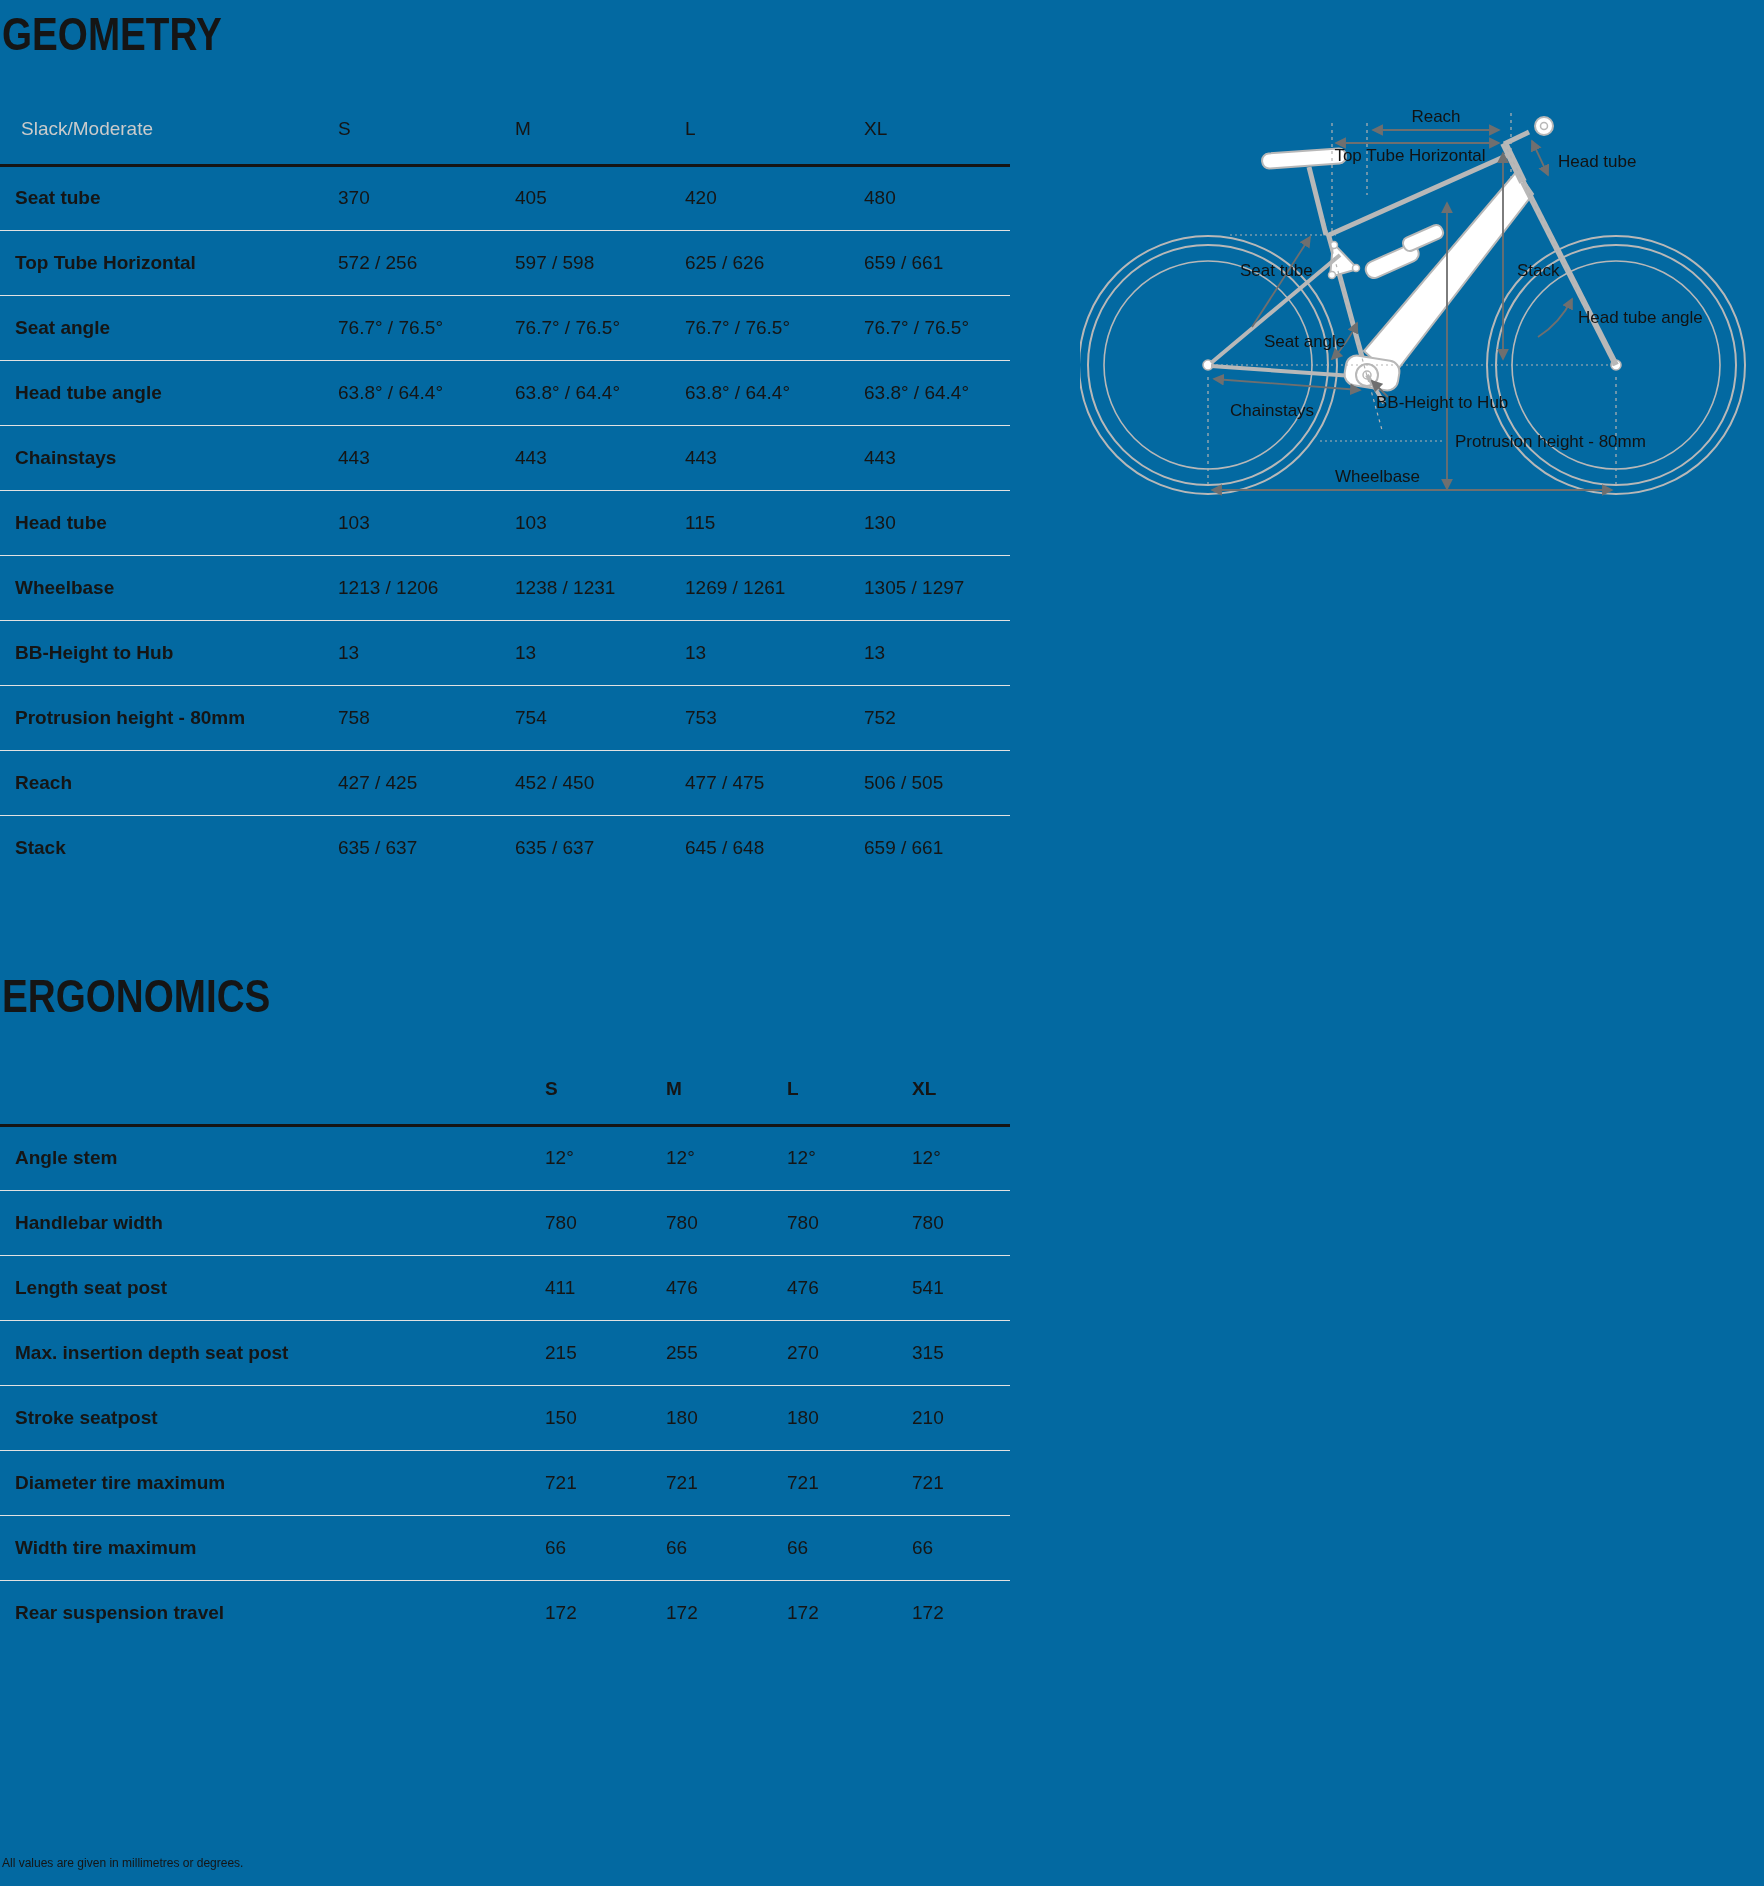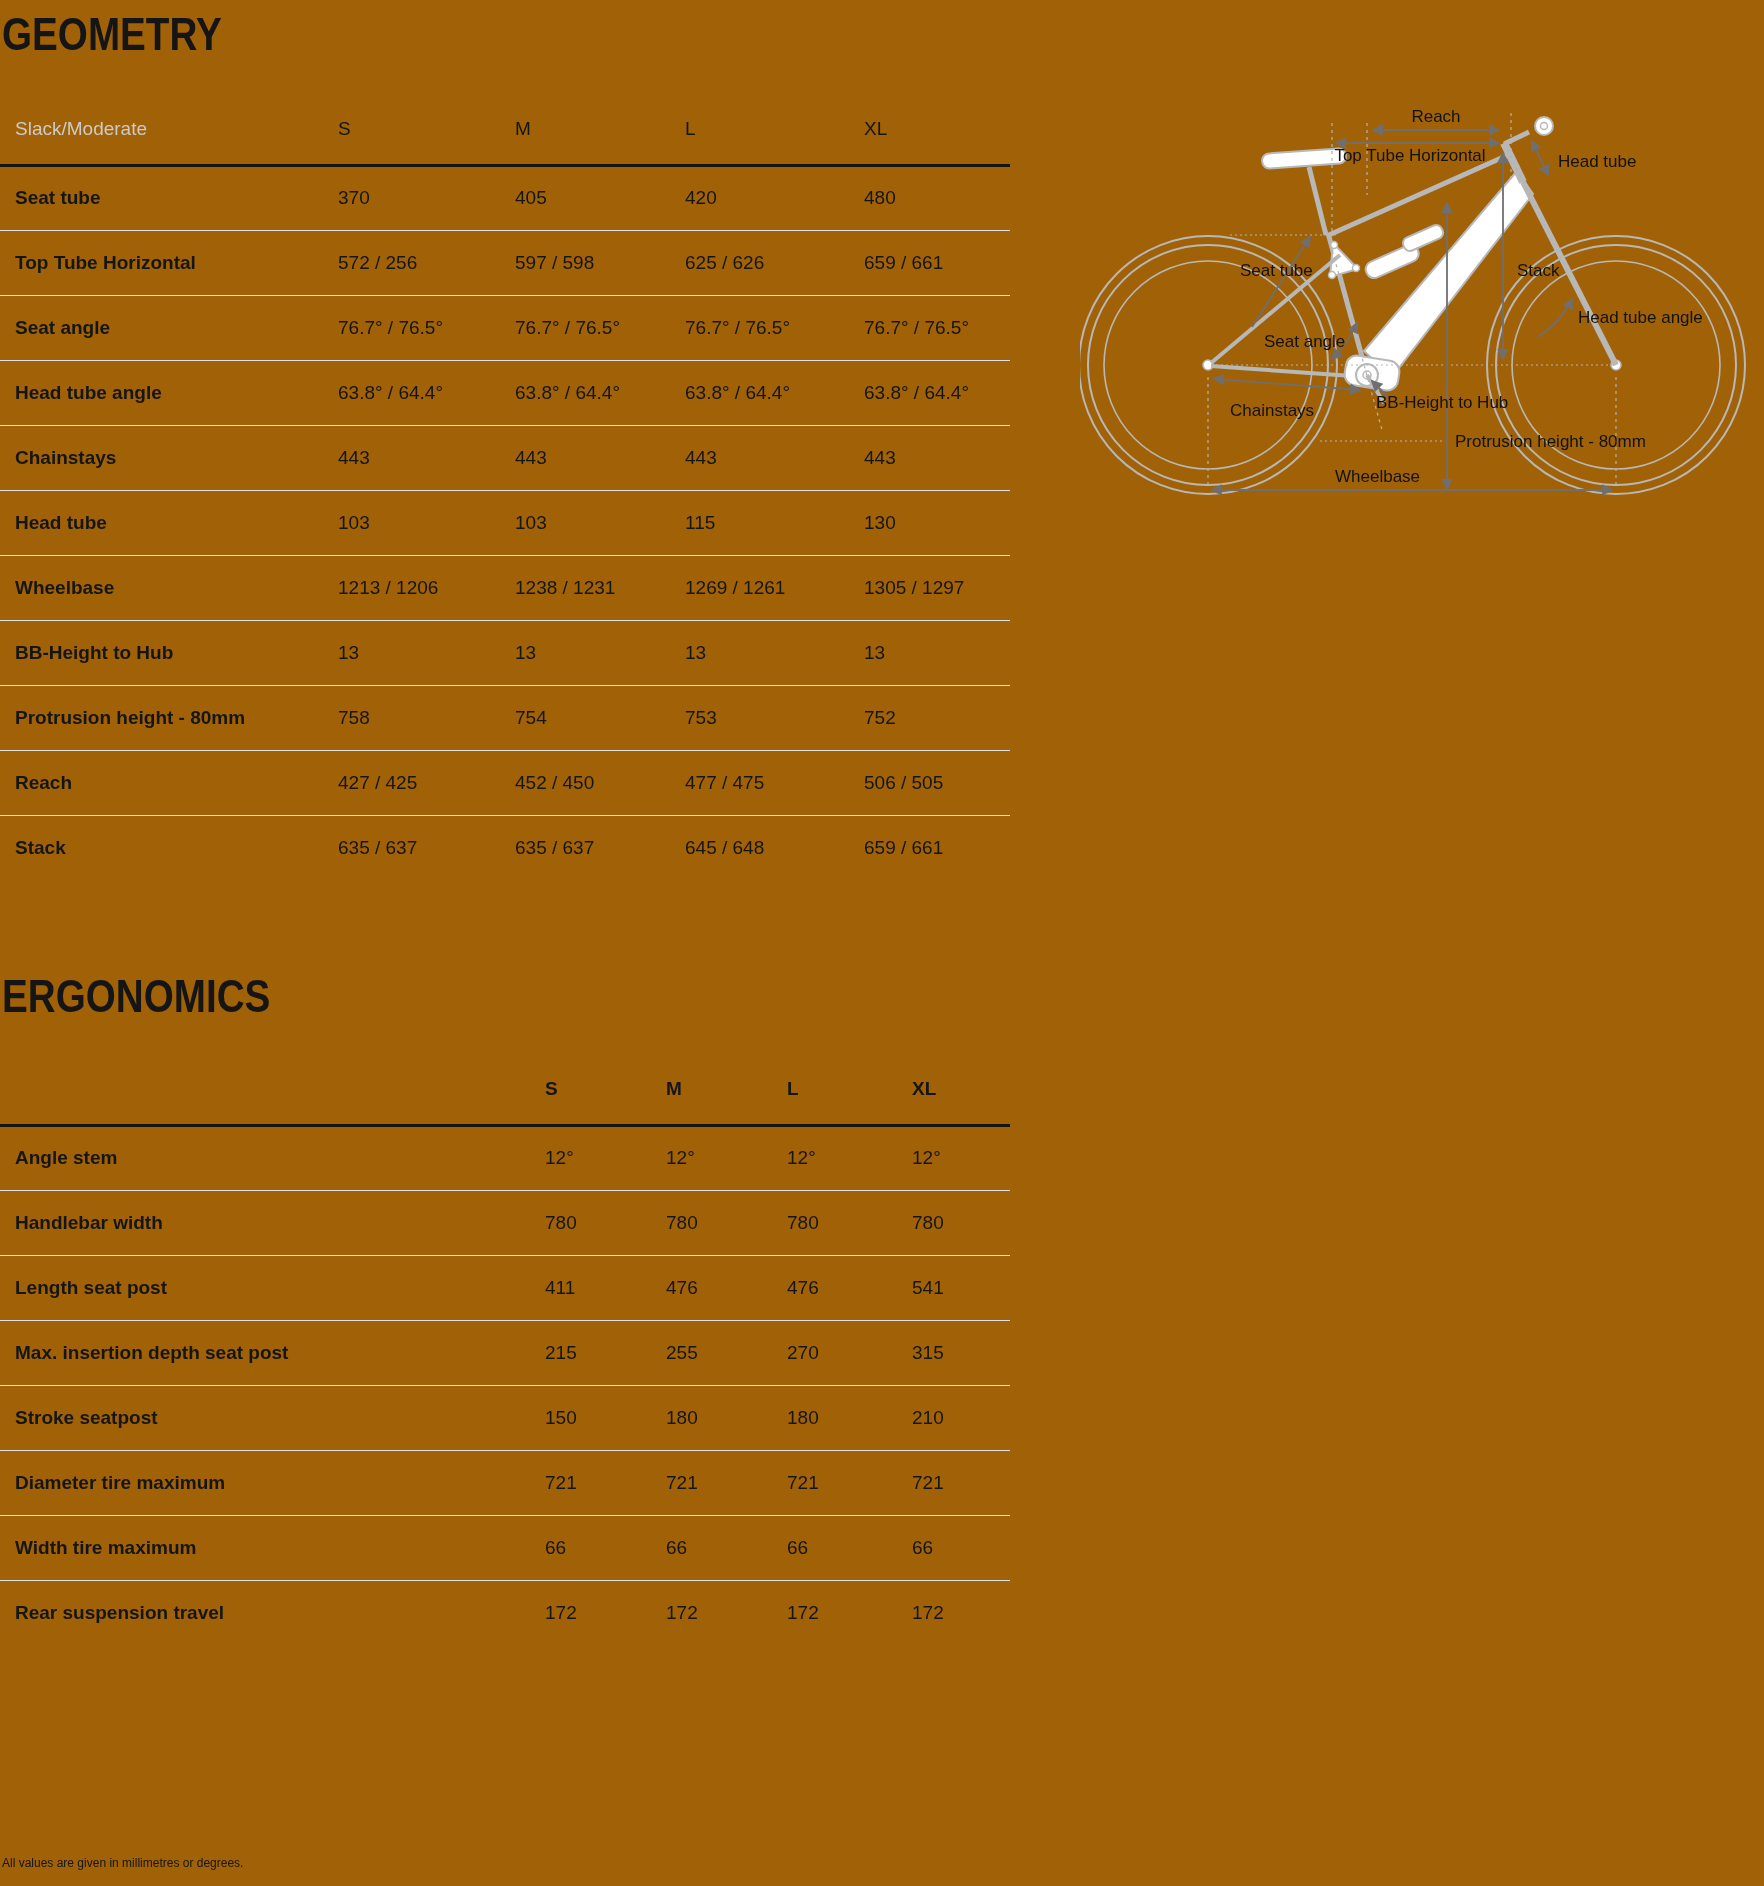--- a/index.html
+++ b/index.html
@@ -6,21 +6,21 @@
   html,body { background:#ffffff; }
   body {
     font-family:"Liberation Sans", sans-serif;
     color:#151515;
     -webkit-font-smoothing:antialiased;
   }
   .page {
     position:relative;
     width:1764px;
     height:1886px;
-    background:#a16207;
+    background:#0369a1;
     overflow:hidden;
   }
   h1.big-title {
     font-size:46px;
     font-weight:800;
     letter-spacing:0px;
     line-height:1.08;
     transform:scaleX(0.84);
     transform-origin:left center;
     white-space:nowrap;
@@ -39,21 +39,21 @@
   table.spec thead th {
     text-align:left;
     font-size:19px;
     font-weight:400;
     padding:0 0 24px 0;
     border-bottom:3px solid #151515;
     vertical-align:bottom;
     white-space:nowrap;
   }
   table.spec.ergonomics thead th { font-weight:700; }
-  table.spec thead th.corner { padding-left:15px; }
+  table.spec thead th.corner { padding-left:21px; }
   table.spec.geometry thead th.corner { color:#cbcbcb; font-weight:400; }
 
   table.spec tbody td {
     height:65px;
     font-size:19px;
     border-bottom:1px solid #e2e2e2;
     vertical-align:middle;
     white-space:nowrap;
   }
   table.spec tbody td.row-label {

